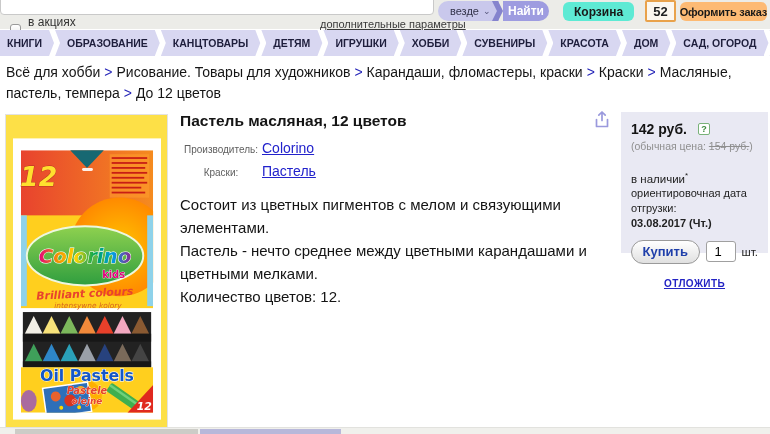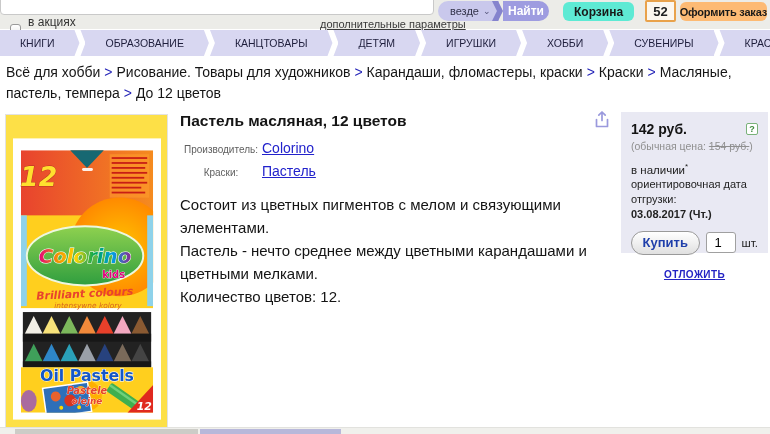--- a/index.html
+++ b/index.html
@@ -32,21 +32,21 @@
   .promo-row { position:absolute; left:10px; top:15px; display:flex; align-items:center; gap:7px; }
   .checkbox { width:11px; height:11px; border:1px solid #9a9a9a; border-radius:3px;
     background:linear-gradient(#fff,#ededed); cursor:pointer; }
   .promo-label { font-size:12px; color:#333; border-bottom:1px solid #b8b8b8; padding-bottom:13px;text-align:right; }
   .extra-params { position:absolute; left:320px; top:18px; font-size:11px; color:#3a3a3a;
     text-decoration:underline; cursor:pointer; }
 
   
   #nav { position:absolute; left:0; top:30px; width:770px; height:26px; background:#d8d7f1;
     display:flex; align-items:stretch; }
-  .nav-item { display:flex; align-items:center; padding:0 20px; font-size:10.5px; font-weight:normal;
+  .nav-item { display:flex; align-items:center; padding:0 7px; font-size:10.5px; font-weight:bold;
     color:#1e1e3c; white-space:nowrap; cursor:pointer; flex:1 1 auto; justify-content:center; }
   .nav-sep { width:11px; background:#fff; flex:0 0 auto;
     clip-path:polygon(0 0,55% 0,100% 50%,55% 100%,0 100%,45% 50%); }
 
   
   #breadcrumb { position:absolute; left:6px; top:62px; width:756px; font-size:14px;
     line-height:21px; color:#151515; }
   .bc-item { cursor:pointer; }
   .bc-sep { color:#2525b8; margin:0 4px; }
 
@@ -62,28 +62,28 @@
   #attrs { position:absolute; left:180px; top:140px; }
   .attr-row { display:flex; margin-bottom:7px; }
   .attr-label { width:82px; font-size:10px; color:#5f5f5f; padding-top:4px;text-align:center; }
   .attr-value { font-size:14px; color:#2222cc; text-decoration:underline; cursor:pointer; }
   #description { position:absolute; left:180px; top:193px; width:448px; font-size:15px;
     line-height:23px; color:#141414; }
 
   
   #panel { position:absolute; left:621px; top:112px; width:147px; height:141px;
     background:#e9e9f3; padding:9px 10px; }
-  .price-row { display:flex; align-items:center; gap:5px;justify-content:space-between; }
+  .price-row { display:flex; align-items:center; gap:11px; }
   .price { font-size:14px; font-weight:bold; color:#141414; }
   .help-icon { width:12px; height:12px; border:1px solid #79b279; background:#fff; color:#3c8a3c;
     font-size:9px; font-weight:bold; display:flex; align-items:center; justify-content:center;
     border-radius:2px; cursor:pointer; }
   .old-price { font-size:10.5px; color:#8f8f8f; margin-top:3px; }
   .old-price .strike { text-decoration:line-through; }
-  .availability { font-size:11.5px; color:#222; margin-top:10px; }
+  .availability { font-size:11.5px; color:#222; margin-top:19px; }
   .availability sup { font-size:8px; }
   .shipping { font-size:11px; color:#222; margin-top:1px; line-height:15px; }
   .shipping b { white-space:nowrap; }
   .buy-row { display:flex; align-items:center; gap:6px; margin-top:9px; }
   .buy-btn { width:74px; height:24px; border:1px solid #9a9a9a; border-radius:12px;
     background:linear-gradient(#ffffff,#e0e0e0); color:#1f3faa; font-weight:bold; font-size:13px;
     font-family:"Liberation Sans",sans-serif; cursor:pointer; }
   .qty-input { width:30px; height:21px; border:1px solid #a0a0a0; border-radius:3px;
     font-size:13px; padding-left:8px; }
   .unit { font-size:11.5px; color:#222; }

